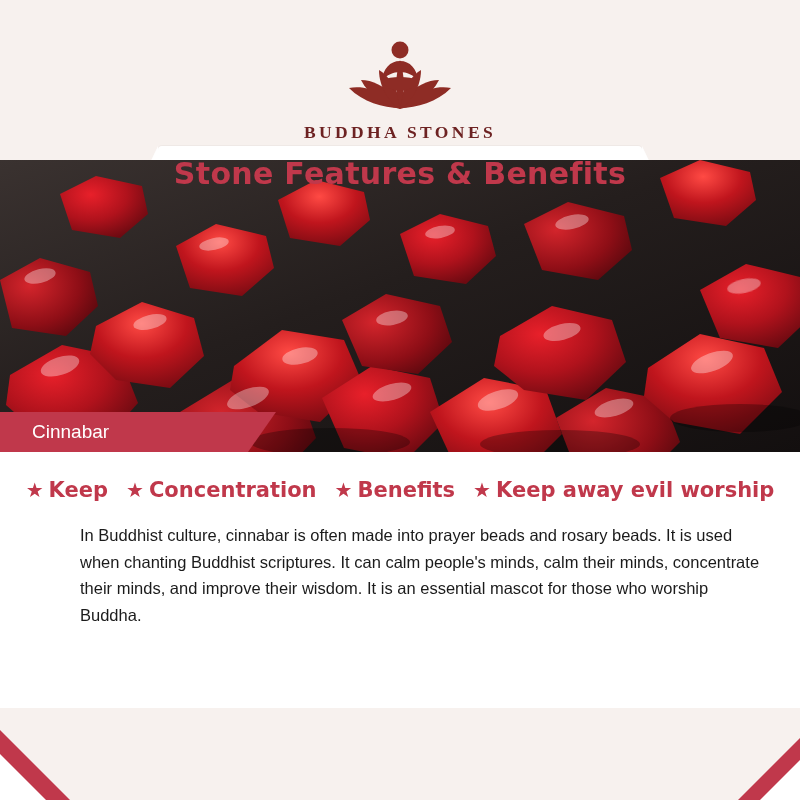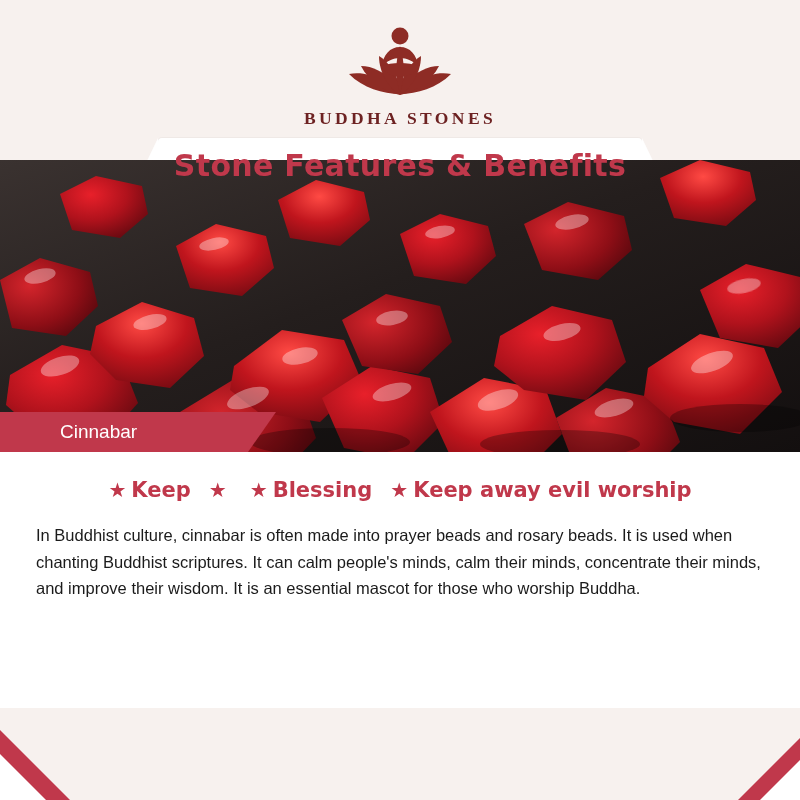--- a/index.html
+++ b/index.html
@@ -65,21 +65,21 @@
   }
   .corner-br2 {
     bottom: 0; right: 0;
     border-bottom: 40px solid #ffffff;
     border-left: 40px solid transparent;
   }
 
   
   .header {
     position: relative;
-    padding-top: 14px;
+    padding-top: 28px;
     text-align: center;
     background: #f7f1ee;
     height: 160px;
     box-sizing: border-box;
   }
   .logo-wrap {
     display: flex;
     justify-content: center;
     align-items: center;
     height: 90px;
@@ -89,21 +89,21 @@
     font-size: 17.5px;
     letter-spacing: 3.4px;
     font-weight: bold;
     color: #6d2222;
     font-family: "Liberation Serif", serif;
   }
 
   
   .title-banner {
     position: absolute;
-    top: 138px;
+    top: 146px;
     left: 158px;
     width: 484px;
     height: 54px;
     background: #ffffff;
     border-top-left-radius: 4px;
     border-top-right-radius: 4px;
     display: flex;
     align-items: center;
     justify-content: center;
     box-shadow: 0 -1px 0 rgba(0,0,0,0.03);
@@ -163,21 +163,21 @@
     position: absolute;
     right: -28px;
     top: 0;
     width: 0; height: 0;
     border-top: 40px solid #c0384b;
     border-right: 28px solid transparent;
   }
   .label-text {
     color: #ffffff;
     font-size: 19px;
-    padding-left: 60px;
+    padding-left: 32px;
     font-family: "Liberation Sans", sans-serif;
   }
 
   
   .body-panel {
     position: relative;
     background: #ffffff;
     padding: 26px 36px 10px 36px;
     height: 256px;
     box-sizing: border-box;
@@ -203,20 +203,21 @@
     font-size: 20px;
     margin-right: 5px;
     color: #c0384b;
   }
   .description {
     font-size: 16.5px;
     line-height: 1.62;
     color: #1b1b1b;
     text-align: left;
     font-family: "Liberation Sans", sans-serif;
+    margin-left: 44px;
   }
 </style>
 </head>
 <body>
 
 <div class="page">
 
   <div class="corner corner-tl"></div>
   <div class="corner corner-tl2"></div>
   <div class="corner corner-tr"></div>
@@ -332,24 +333,25 @@
   </div>
 
   <div class="body-panel">
     <div class="benefits">
       <div class="benefit">
         <span class="star">★</span>
         <span>Keep</span>
       </div>
       <div class="benefit">
         <span class="star">★</span>
+        <span>Concentration</span>
       </div>
       <div class="benefit">
         <span class="star">★</span>
-        <span>Blessing</span>
+        <span>Benefits</span>
       </div>
       <div class="benefit">
         <span class="star">★</span>
         <span>Keep away evil worship</span>
       </div>
     </div>
 
     <div class="description">In Buddhist culture, cinnabar is often made into prayer beads and rosary beads. It is used when chanting Buddhist scriptures. It can calm people's minds, calm their minds, concentrate their minds, and improve their wisdom. It is an essential mascot for those who worship Buddha.</div>
   </div>
 

